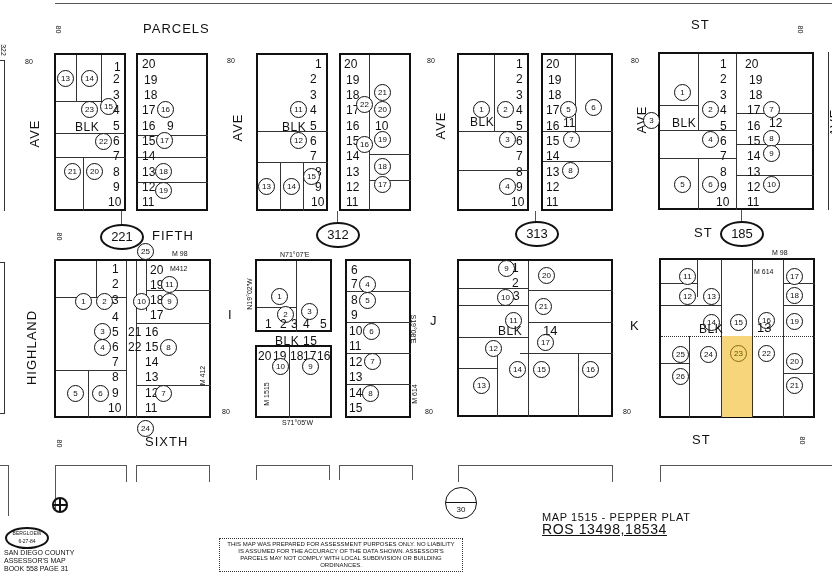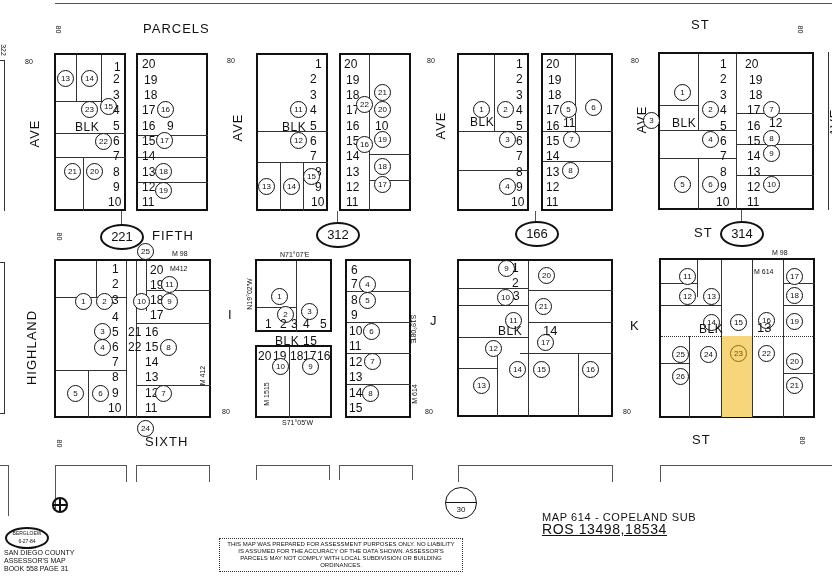--- a/index.html
+++ b/index.html
@@ -235,23 +235,23 @@
 <div class="circ" style="left:763px;top:145px;">9</div>
 <div class="circ" style="left:763px;top:176px;">10</div>
 
 <div class="abs" style="left:828px;top:52px;width:10px;height:158px;border-left:1px solid #333;"></div>
 
 <div class="fragv" style="left:121px;top:211px;height:14px;"></div>
 <div class="bookno" style="left:100px;top:224px;">221</div>
 <div class="fragv" style="left:337px;top:211px;height:13px;"></div>
 <div class="bookno" style="left:316px;top:222px;">312</div>
 <div class="fragv" style="left:535px;top:211px;height:12px;"></div>
-<div class="bookno" style="left:515px;top:221px;">166</div>
+<div class="bookno" style="left:515px;top:221px;">313</div>
 <div class="fragv" style="left:741px;top:210px;height:12px;"></div>
-<div class="bookno" style="left:720px;top:221px;">314</div>
+<div class="bookno" style="left:720px;top:221px;">185</div>
 
 <div class="block" style="left:54px;top:259px;width:157px;height:159px;"></div>
 <div class="line-v" style="left:96px;top:261px;height:36px;"></div>
 <div class="line-v" style="left:126px;top:261px;height:157px;"></div>
 <div class="line-v" style="left:136px;top:261px;height:157px;"></div>
 <div class="line-v" style="left:146px;top:261px;height:50px;"></div>
 <div class="line-h" style="left:56px;top:297px;width:70px;"></div>
 <div class="line-h" style="left:56px;top:370px;width:70px;"></div>
 <div class="line-v" style="left:88px;top:370px;height:48px;"></div>
 <div class="line-h" style="left:146px;top:290px;width:65px;"></div>
@@ -431,15 +431,15 @@
   <div>BERGLOEW</div>
   <div>6-27-84</div>
 </div>
 <div class="smalltext" style="left:4px;top:549px;">SAN DIEGO COUNTY</div>
 <div class="smalltext" style="left:4px;top:557px;">ASSESSOR'S MAP</div>
 <div class="smalltext" style="left:4px;top:565px;">BOOK 558 PAGE 31</div>
 
 <div class="note" style="left:219px;top:538px;width:234px;">THIS MAP WAS PREPARED FOR ASSESSMENT PURPOSES ONLY. NO LIABILITY IS ASSUMED FOR THE ACCURACY OF THE DATA SHOWN. ASSESSOR'S PARCELS MAY NOT COMPLY WITH LOCAL SUBDIVISION OR BUILDING ORDINANCES.</div>
 
 <div class="legend" style="left:542px;top:511px;">
-  <div>MAP  614  -  COPELAND  SUB</div>
+  <div>MAP 1515  -  PEPPER  PLAT</div>
   <div style="font-size:14px;text-decoration:underline;">ROS 13498,18534</div>
 </div>
 
 </body></html>

